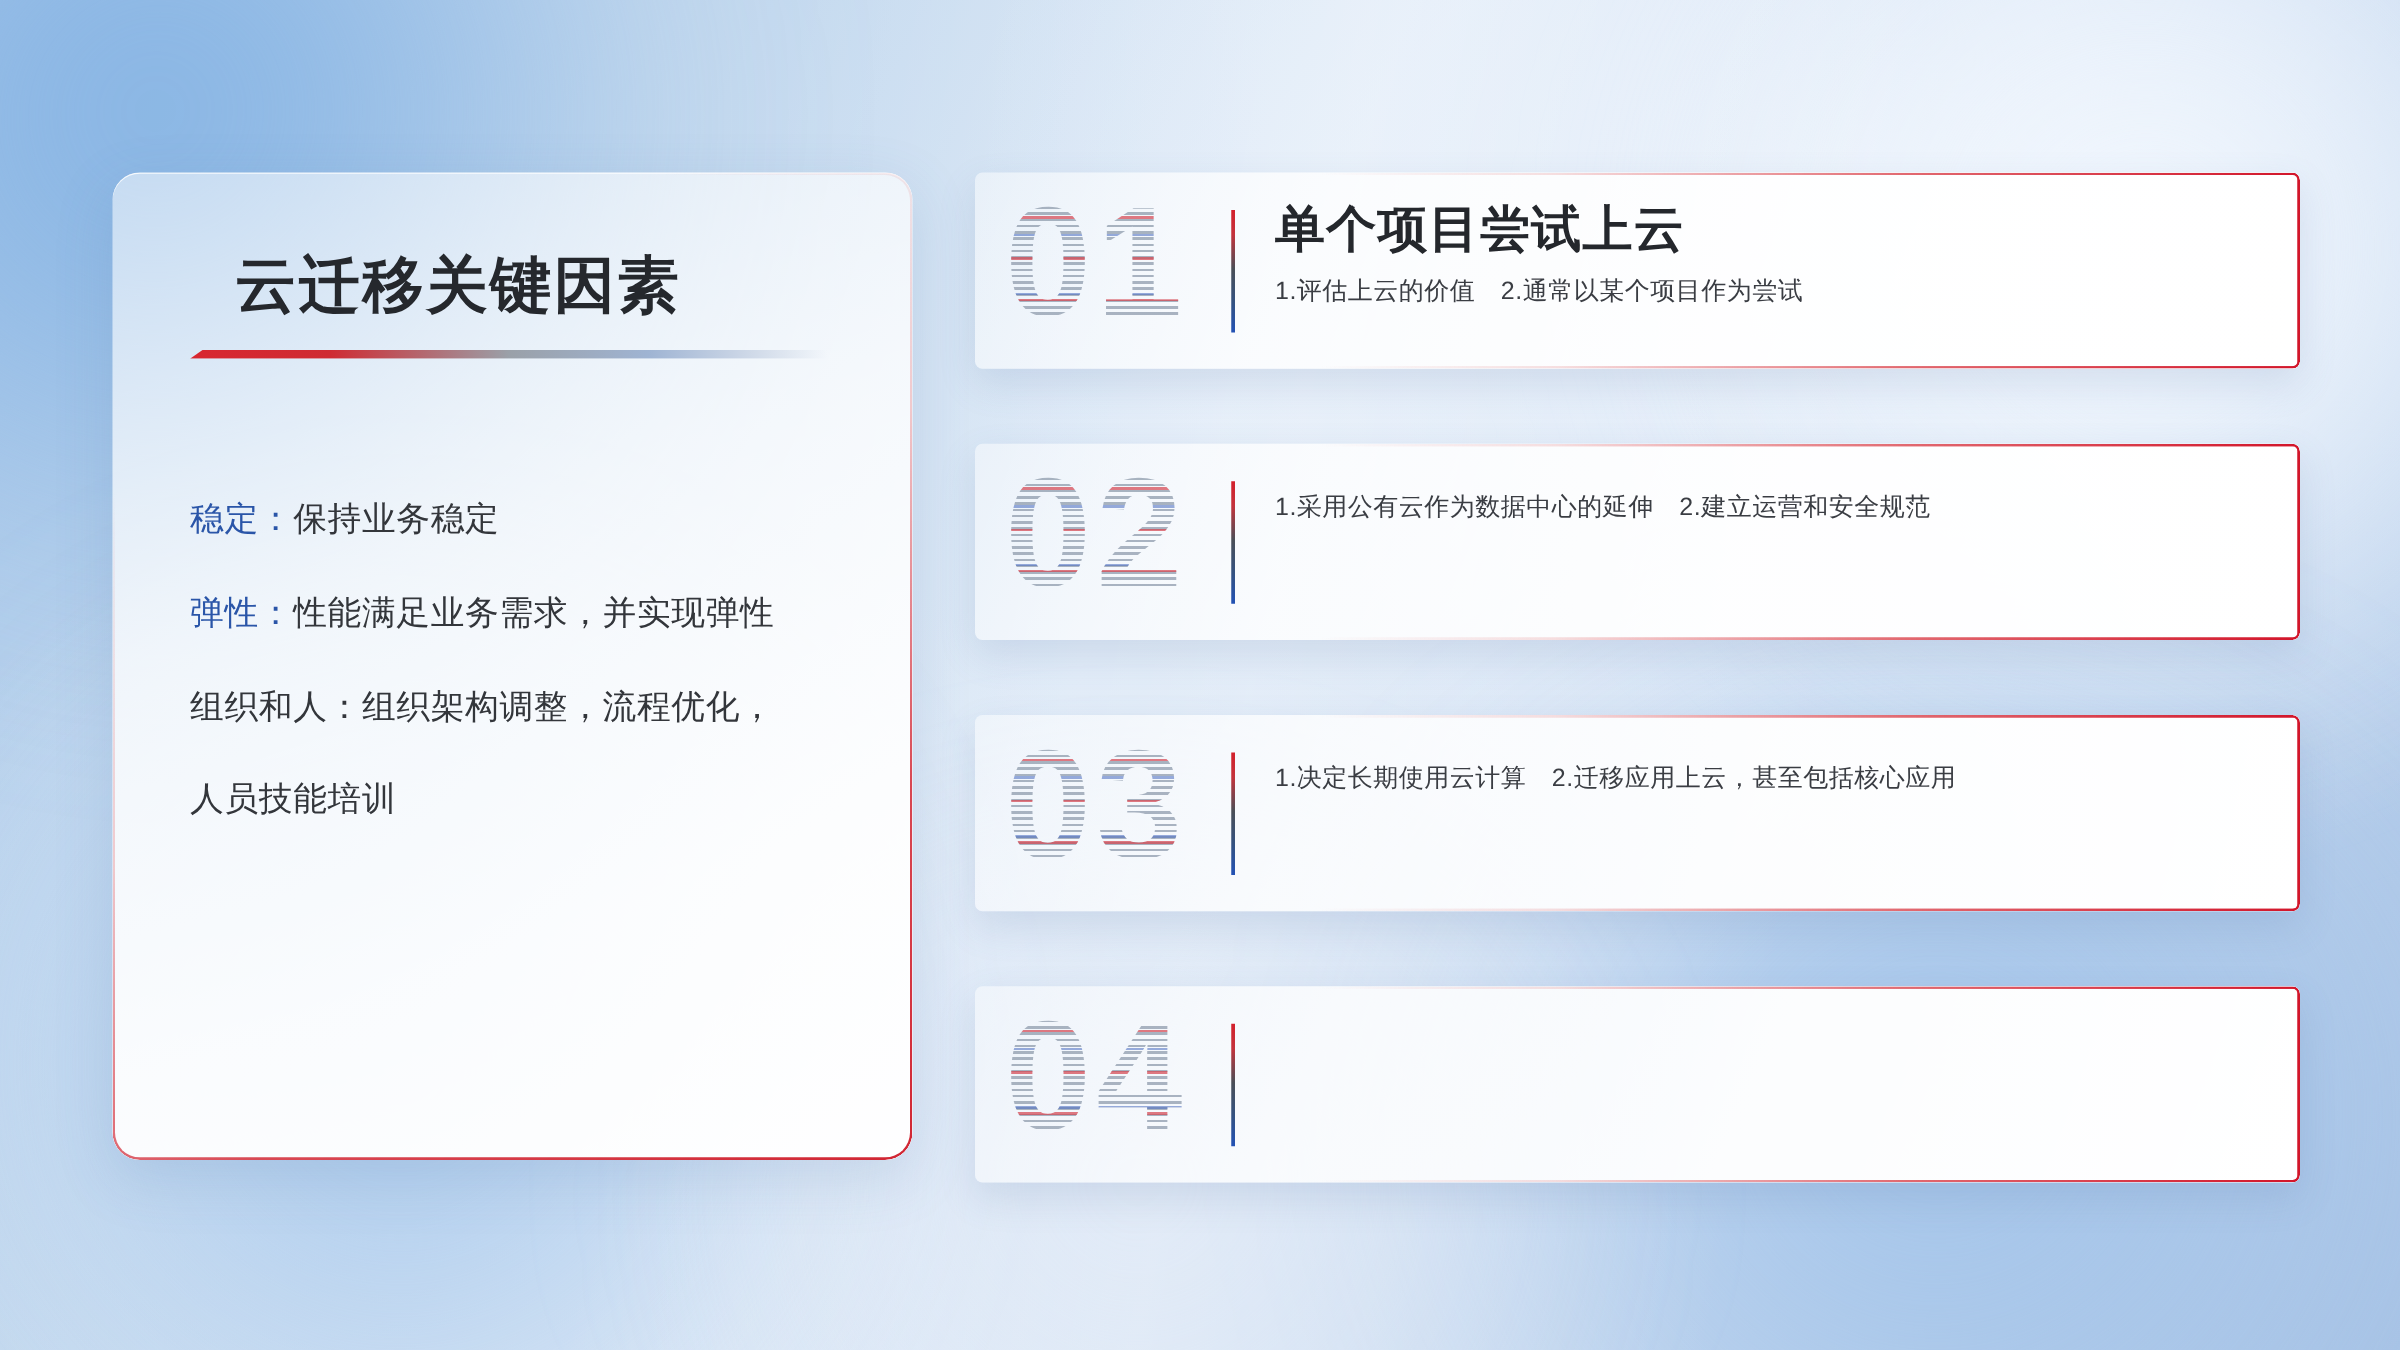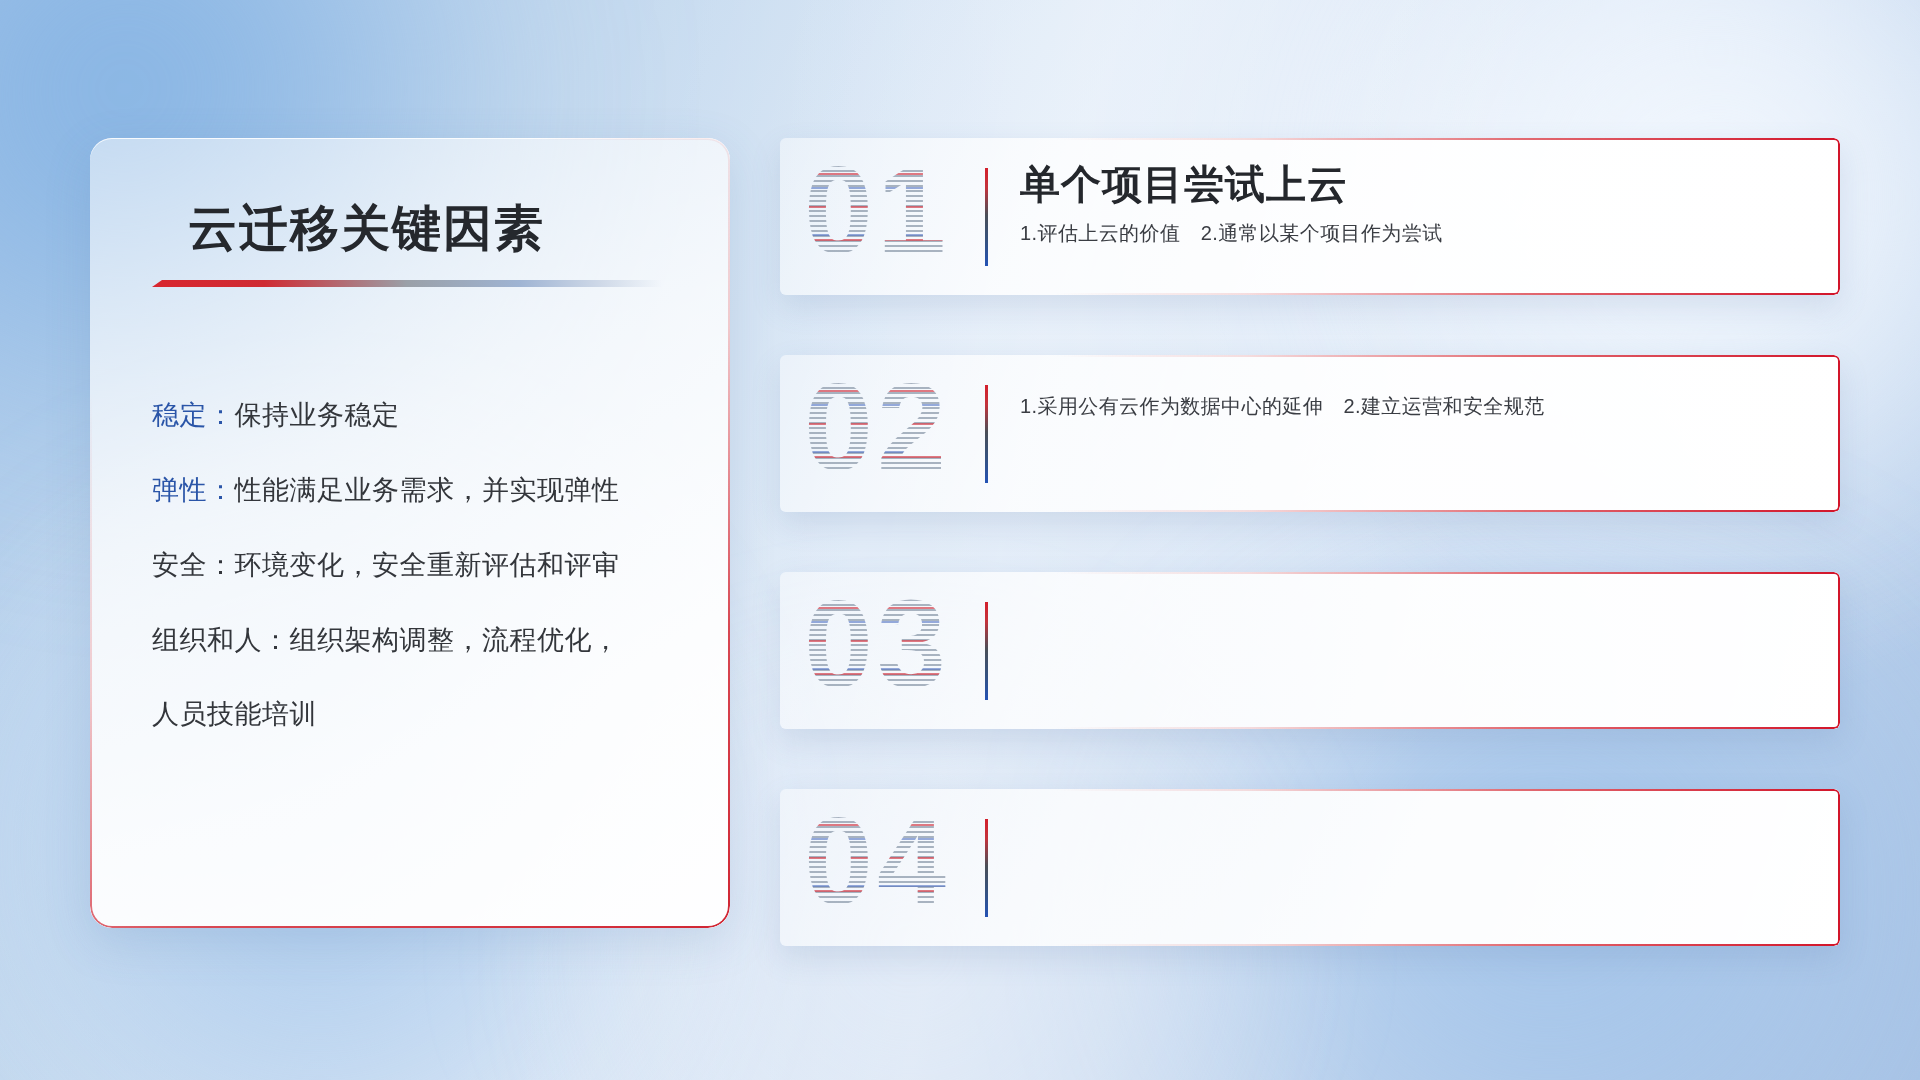--- a/index.html
+++ b/index.html
@@ -160,23 +160,20 @@
     <div class="panel-rule"></div>
 
     <div class="panel-list">
       <div class="panel-row">
         <span class="lbl">稳定：</span><span>保持业务稳定</span>
       </div>
       <div class="panel-row">
         <span class="lbl">弹性：</span><span>性能满足业务需求，并实现弹性</span>
       </div>
       <div class="panel-row">
-        <span class="lbl-dark">安全：</span><span>环境变化，安全重新评估和评审</span>
-      </div>
-      <div class="panel-row">
         <span class="lbl-dark">组织和人：</span><span>组织架构调整，流程优化，</span>
       </div>
       <div class="panel-row cont">
         <span class="lbl-dark"></span><span>人员技能培训</span>
       </div>
     </div>
   </div>
 
   <div class="cards">
 
@@ -209,20 +206,21 @@
 
     <div class="card">
       <div class="card-border"></div>
       <div class="card-num">
         <div class="glyph">03</div>
         <div class="tintA">03</div>
         <div class="tintB">03</div>
       </div>
       <div class="card-bar"></div>
       <div class="card-text">
+        <div class="card-desc">1.决定长期使用云计算　2.迁移应用上云，甚至包括核心应用</div>
       </div>
     </div>
 
     <div class="card">
       <div class="card-border"></div>
       <div class="card-num">
         <div class="glyph">04</div>
         <div class="tintA">04</div>
         <div class="tintB">04</div>
       </div>

